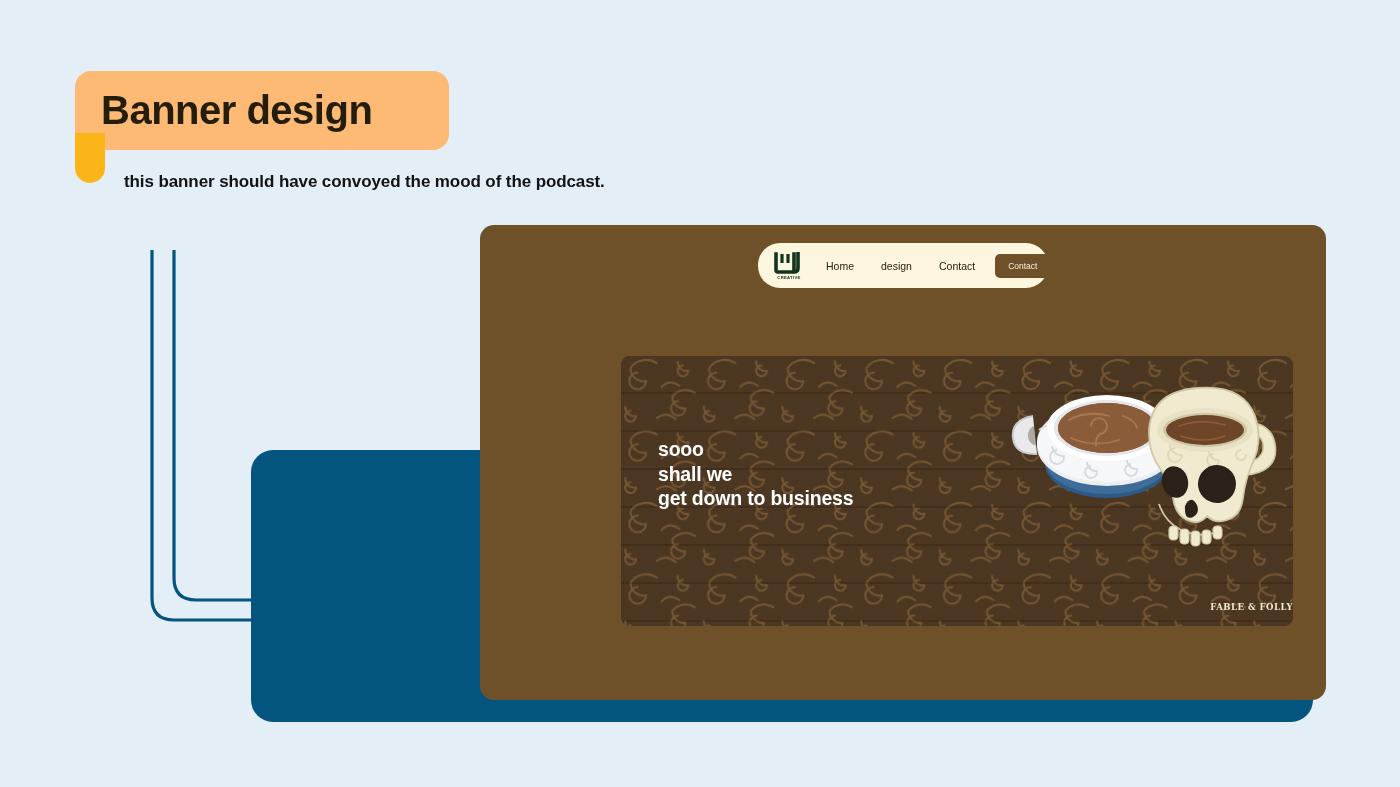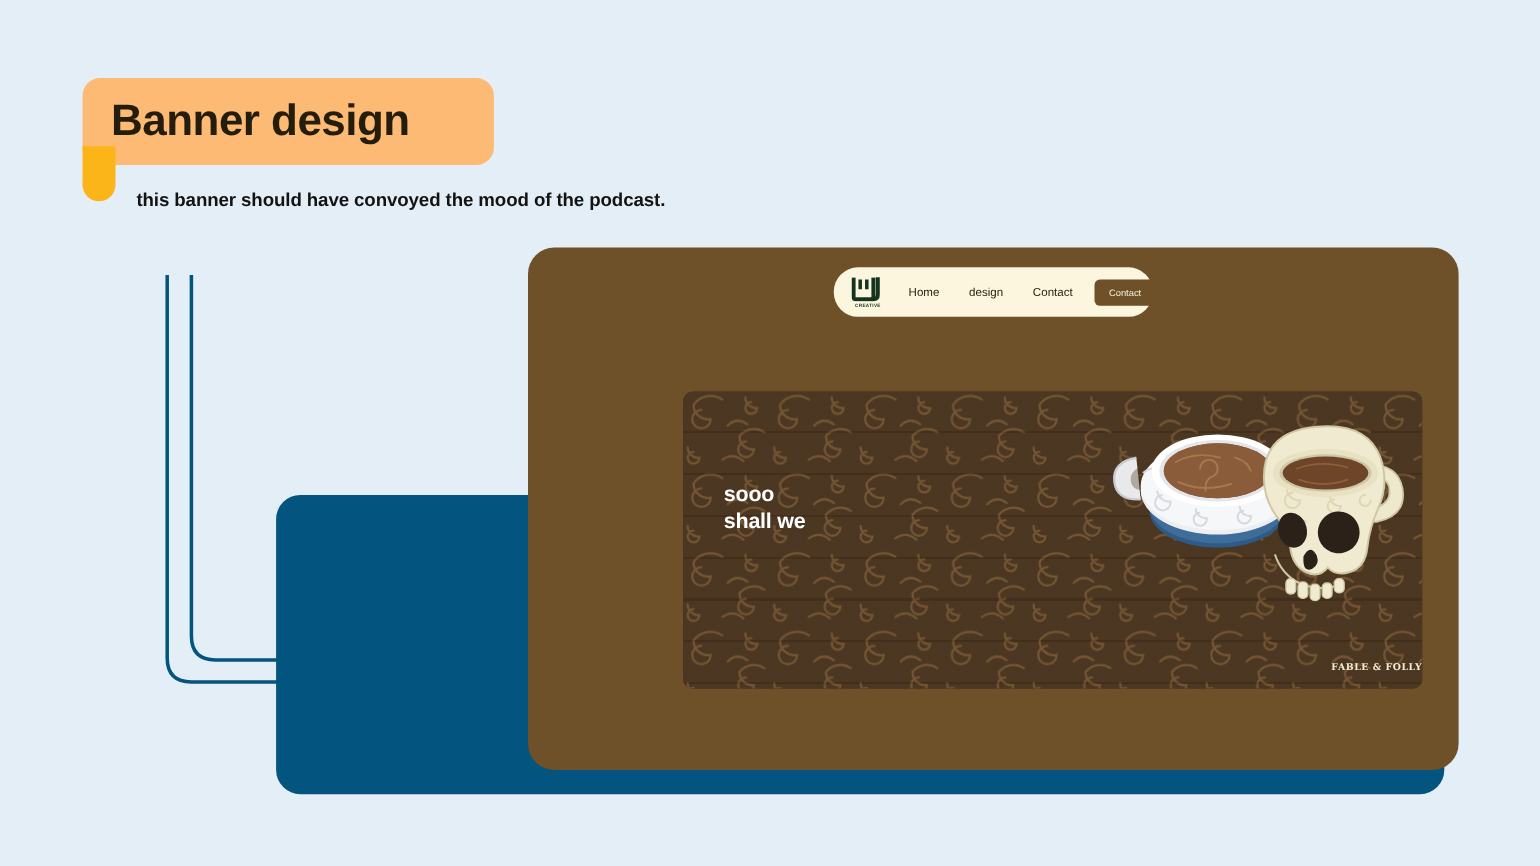--- a/index.html
+++ b/index.html
@@ -76,21 +76,21 @@
   }
 
   
   #brown-card {
     position: absolute;
     left: 480px;
     top: 225px;
     width: 846px;
     height: 475px;
     background: #6e5129;
-    border-radius: 24px;
+    border-radius: 14px;
   }
 
   
   #navbar {
     position: absolute;
     left: 278px;
     top: 18px;
     width: 290px;
     height: 45px;
     background: #fbf6dd;
@@ -349,18 +349,19 @@
           <rect x="192" y="177" width="9" height="15" rx="4"></rect>
           <rect x="203" y="176" width="9" height="14" rx="4"></rect>
           <rect x="214" y="172" width="9" height="13" rx="4"></rect>
         </g>
       </g>
     </svg>
 
     <div id="banner-copy">
       <div class="banner-line">sooo</div>
       <div class="banner-line">shall we</div>
+      <div class="banner-line">get down to business</div>
     </div>
 
 
     <div id="banner-footer">FABLE &amp; FOLLY</div>
   </div>
 </div>
 
 </body></html>

